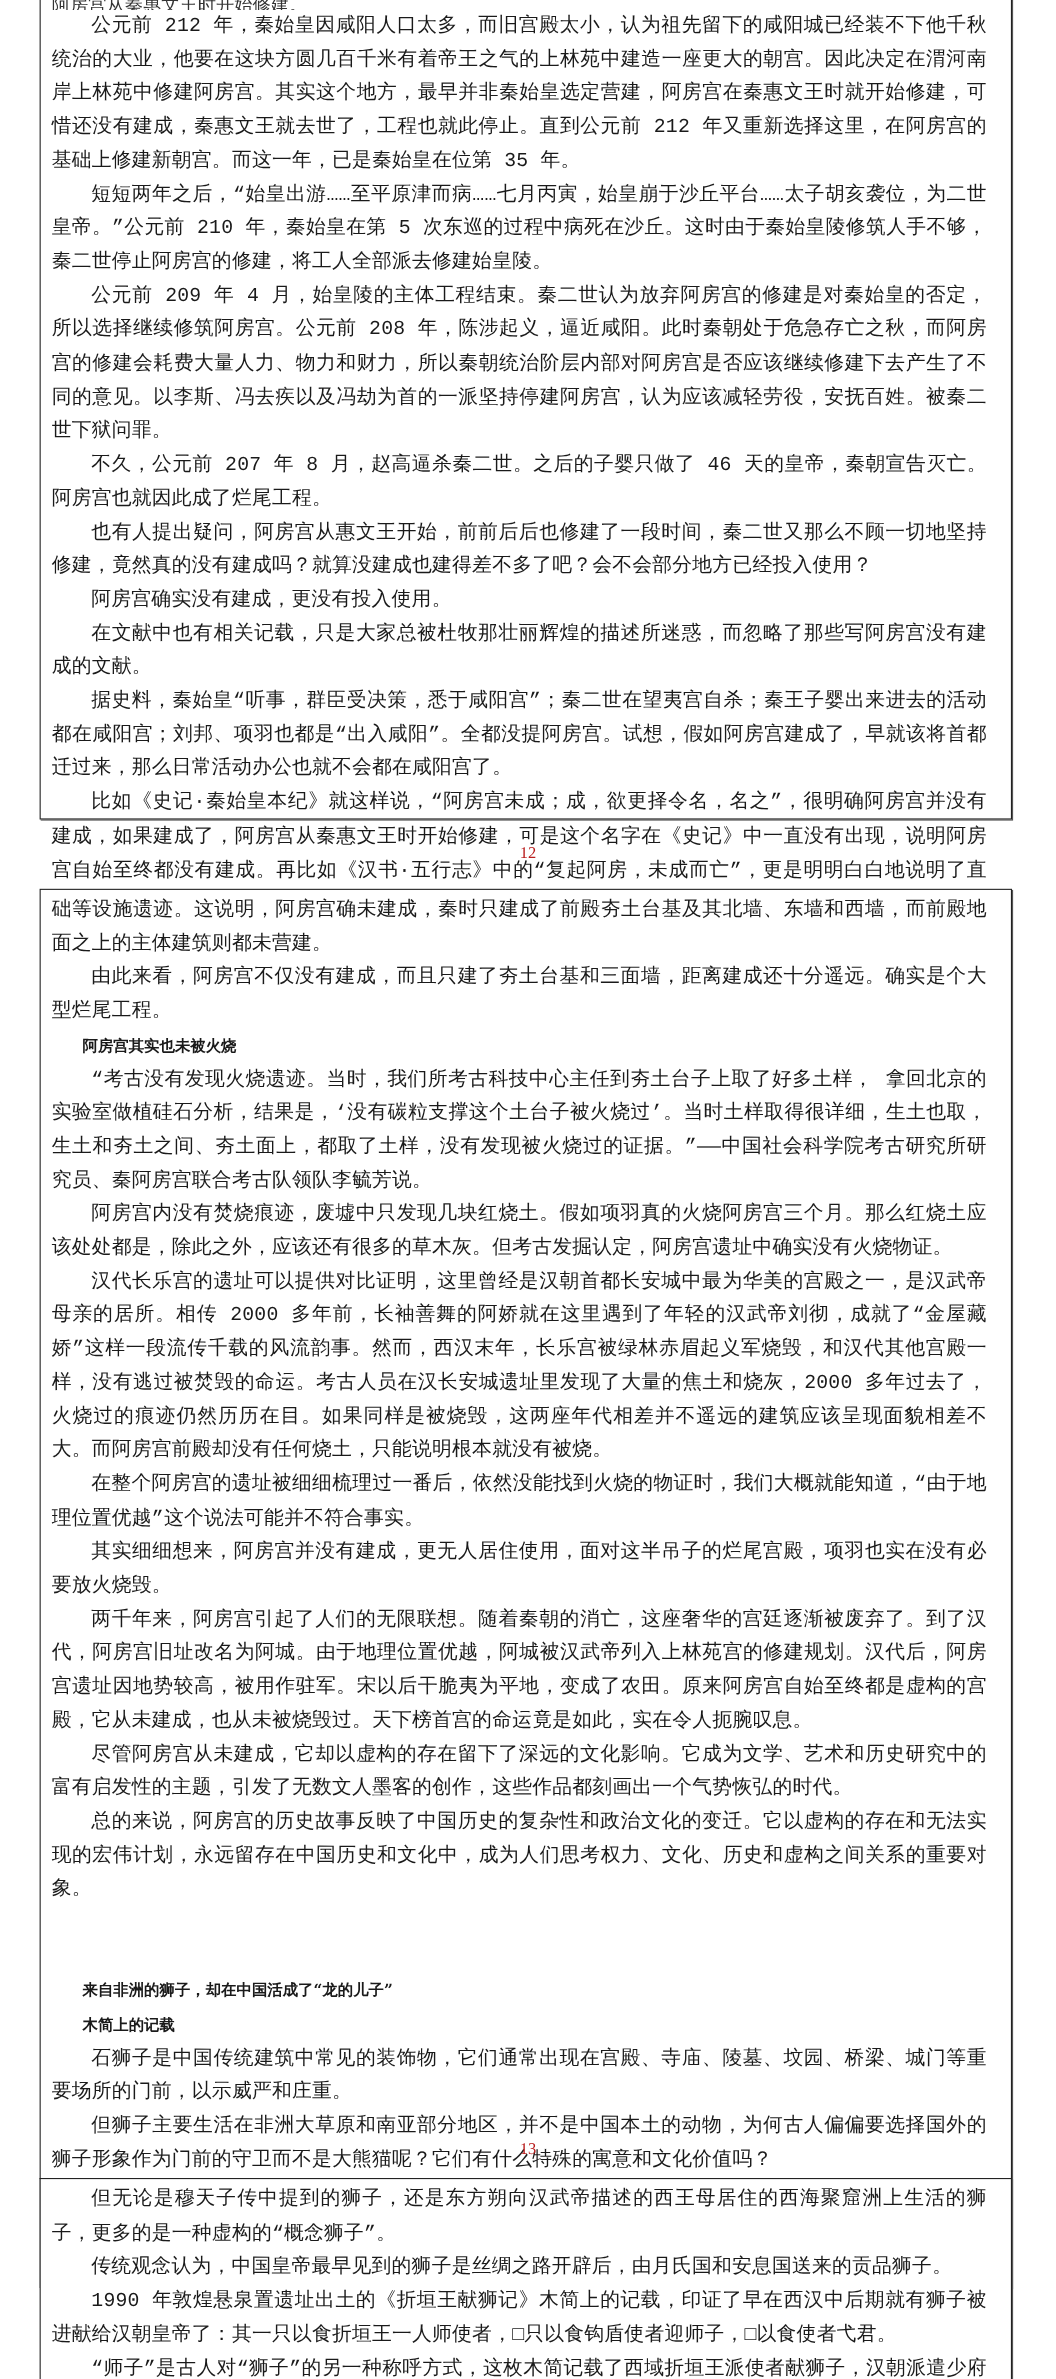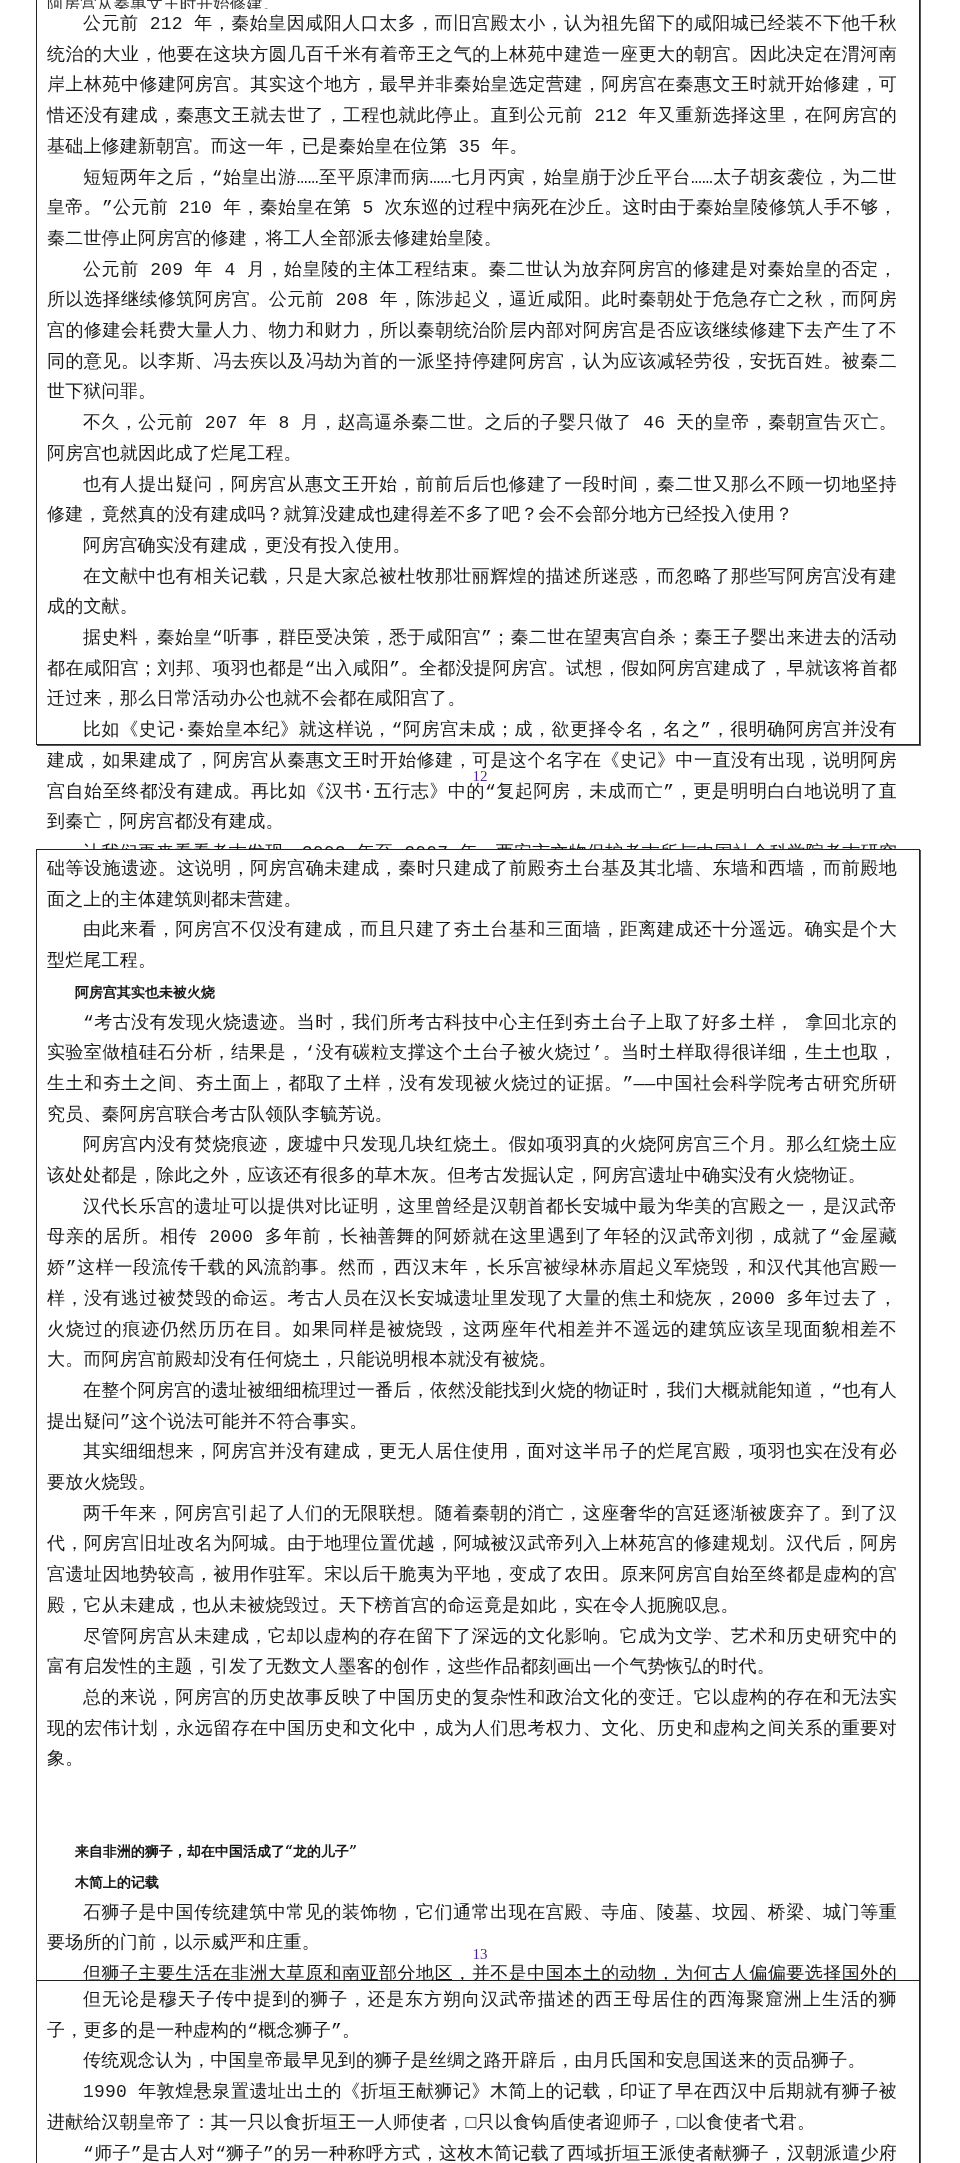--- a/index.html
+++ b/index.html
@@ -1,29 +1,29 @@
 <!DOCTYPE html>
 <html><head>
 <meta charset="utf-8">
 <style>
   html, body { margin: 0; padding: 0; background: #ffffff; }
   body { width: 960px; height: 2163px; position: relative; overflow: hidden;
          font-family: "DejaVu Serif", "Liberation Serif", serif; color: #1a1a1a; }
   .page-box { position: absolute; left: 36px; width: 884px; border: 1.5px solid #222;
               box-shadow: 1px 1px 0 #555; background: #fff; box-sizing: border-box; padding: 0 22px 0 10px; }
   .box1 { top: -8px; height: 753px; padding-top: 4px; }
-  .box2 { top: 808px; height: 1272px; padding-top: 4px; margin-top: 41px; }
+  .box2 { top: 808px; height: 1272px; padding-top: 4px; }
   .box3 { top: 1980px; height: 200px; padding-top: 4px; border-bottom: none; }
   .para { font-size: 18px; line-height: 30.7px; margin: 0; text-indent: 2em; text-align: justify; letter-spacing: 0.2px; font-family: Liberation Mono, monospace; }
   .para.noindent { text-indent: 0; }
   .heading { font-size: 14px; line-height: 30.7px; margin: 0; text-indent: 2em; font-weight: bold; }
   .spacer { height: 61px; }
   .cut-line { font-size: 16.6px; line-height: 16px; height: 12px; overflow: hidden; margin: 0; color:#333; }
   .page-num { position: absolute; left: 0; width: 960px; text-align: center;
-              font-family: "Liberation Serif", serif; font-size: 15px; color: #4c1d95; }
+              font-family: "Liberation Serif", serif; font-size: 15px; color: #b91c1c; }
   .pn12 { top: 768px; }
   .pn13 { top: 1946px; }
 </style>
 </head>
 <body>
 
 <div class="page-box box1">
   <div class="cut-line">阿房宫从秦惠文王时开始修建。</div>
   <div>
       <p class="para">公元前 212 年，秦始皇因咸阳人口太多，而旧宫殿太小，认为祖先留下的咸阳城已经装不下他千秋统治的大业，他要在这块方圆几百千米有着帝王之气的上林苑中建造一座更大的朝宫。因此决定在渭河南岸上林苑中修建阿房宫。其实这个地方，最早并非秦始皇选定营建，阿房宫在秦惠文王时就开始修建，可惜还没有建成，秦惠文王就去世了，工程也就此停止。直到公元前 212 年又重新选择这里，在阿房宫的基础上修建新朝宫。而这一年，已是秦始皇在位第 35 年。</p>
@@ -42,21 +42,21 @@
 <div class="page-num pn12">12</div>
 
 <div class="page-box box2">
   <div>
       <p class="para noindent">础等设施遗迹。这说明，阿房宫确未建成，秦时只建成了前殿夯土台基及其北墙、东墙和西墙，而前殿地面之上的主体建筑则都未营建。</p>
       <p class="para">由此来看，阿房宫不仅没有建成，而且只建了夯土台基和三面墙，距离建成还十分遥远。确实是个大型烂尾工程。</p>
       <p class="heading">阿房宫其实也未被火烧</p>
       <p class="para">“考古没有发现火烧遗迹。当时，我们所考古科技中心主任到夯土台子上取了好多土样， 拿回北京的实验室做植硅石分析，结果是，‘没有碳粒支撑这个土台子被火烧过’。当时土样取得很详细，生土也取，生土和夯土之间、夯土面上，都取了土样，没有发现被火烧过的证据。”——中国社会科学院考古研究所研究员、秦阿房宫联合考古队领队李毓芳说。</p>
       <p class="para">阿房宫内没有焚烧痕迹，废墟中只发现几块红烧土。假如项羽真的火烧阿房宫三个月。那么红烧土应该处处都是，除此之外，应该还有很多的草木灰。但考古发掘认定，阿房宫遗址中确实没有火烧物证。</p>
       <p class="para">汉代长乐宫的遗址可以提供对比证明，这里曾经是汉朝首都长安城中最为华美的宫殿之一，是汉武帝母亲的居所。相传 2000 多年前，长袖善舞的阿娇就在这里遇到了年轻的汉武帝刘彻，成就了“金屋藏娇”这样一段流传千载的风流韵事。然而，西汉末年，长乐宫被绿林赤眉起义军烧毁，和汉代其他宫殿一样，没有逃过被焚毁的命运。考古人员在汉长安城遗址里发现了大量的焦土和烧灰，2000 多年过去了，火烧过的痕迹仍然历历在目。如果同样是被烧毁，这两座年代相差并不遥远的建筑应该呈现面貌相差不大。而阿房宫前殿却没有任何烧土，只能说明根本就没有被烧。</p>
-      <p class="para">在整个阿房宫的遗址被细细梳理过一番后，依然没能找到火烧的物证时，我们大概就能知道，“也有人提出疑问”这个说法可能并不符合事实。</p>
+      <p class="para">在整个阿房宫的遗址被细细梳理过一番后，依然没能找到火烧的物证时，我们大概就能知道，“由于地理位置优越”这个说法可能并不符合事实。</p>
       <p class="para">其实细细想来，阿房宫并没有建成，更无人居住使用，面对这半吊子的烂尾宫殿，项羽也实在没有必要放火烧毁。</p>
       <p class="para">两千年来，阿房宫引起了人们的无限联想。随着秦朝的消亡，这座奢华的宫廷逐渐被废弃了。到了汉代，阿房宫旧址改名为阿城。由于地理位置优越，阿城被汉武帝列入上林苑宫的修建规划。汉代后，阿房宫遗址因地势较高，被用作驻军。宋以后干脆夷为平地，变成了农田。原来阿房宫自始至终都是虚构的宫殿，它从未建成，也从未被烧毁过。天下榜首宫的命运竟是如此，实在令人扼腕叹息。</p>
       <p class="para">尽管阿房宫从未建成，它却以虚构的存在留下了深远的文化影响。它成为文学、艺术和历史研究中的富有启发性的主题，引发了无数文人墨客的创作，这些作品都刻画出一个气势恢弘的时代。</p>
       <p class="para">总的来说，阿房宫的历史故事反映了中国历史的复杂性和政治文化的变迁。它以虚构的存在和无法实现的宏伟计划，永远留存在中国历史和文化中，成为人们思考权力、文化、历史和虚构之间关系的重要对象。</p>
       <div class="spacer"></div>
       <p class="heading">来自非洲的狮子，却在中国活成了“龙的儿子”</p>
       <p class="heading">木简上的记载</p>
       <p class="para">石狮子是中国传统建筑中常见的装饰物，它们通常出现在宫殿、寺庙、陵墓、坟园、桥梁、城门等重要场所的门前，以示威严和庄重。</p>
       <p class="para">但狮子主要生活在非洲大草原和南亚部分地区，并不是中国本土的动物，为何古人偏偏要选择国外的狮子形象作为门前的守卫而不是大熊猫呢？它们有什么特殊的寓意和文化价值吗？</p>
       <p class="heading">神兽养成记</p>

